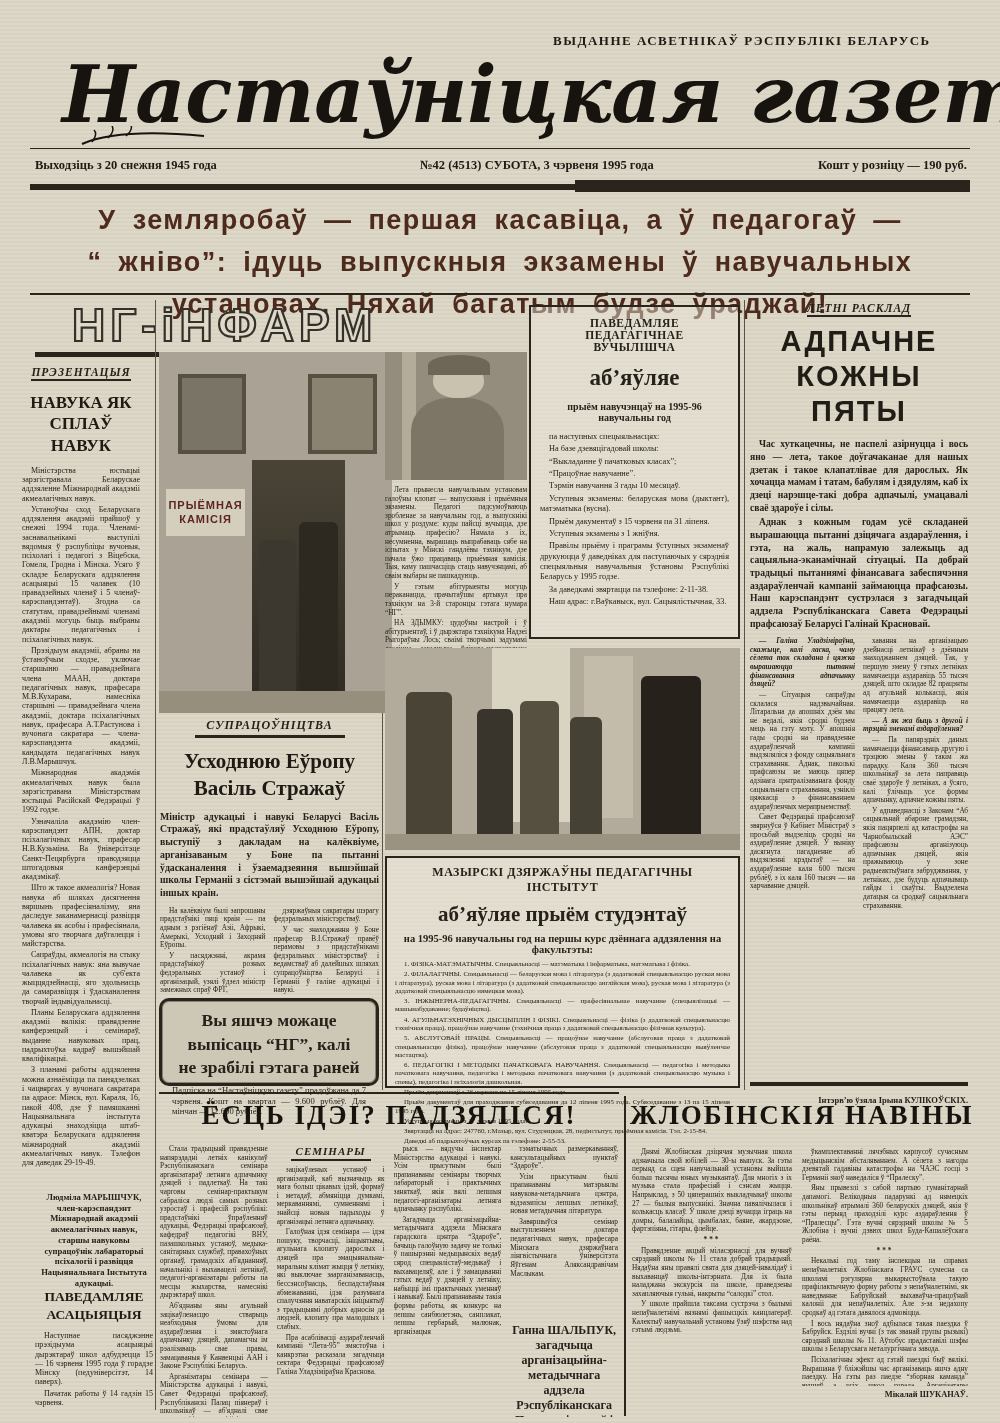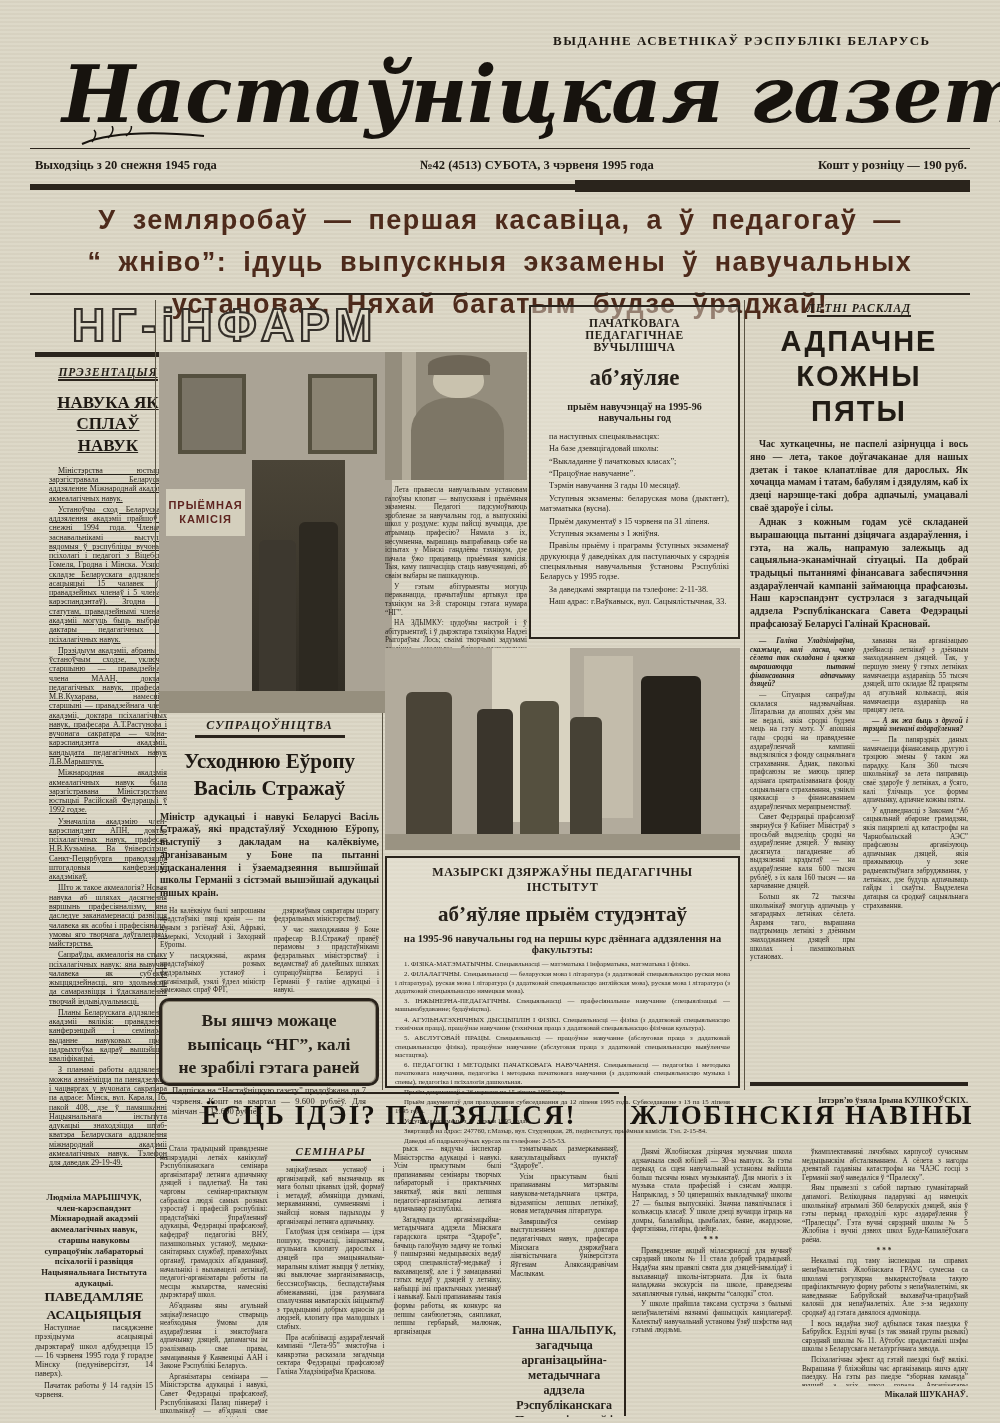--- a/index.html
+++ b/index.html
@@ -68,41 +68,41 @@
   <div class="abs banner" style="left:40px;top:200px;width:920px;">
     <div>У земляробаў — першая касавіца, а ў педагогаў —</div>
     <div>“ жніво”: ідуць выпускныя экзамены ў навучальных</div>
     <div>установах. Няхай багатым будзе ўраджай!</div>
   </div>
   <div class="abs rule" style="left:30px;top:293px;width:940px;height:2px;"></div>
 
   <div class="abs nginform" style="left:72px;top:298px;">НГ-іНФАРМ</div>
   <div class="abs rule" style="left:35px;top:352px;width:318px;height:5px;"></div>
 
-  <div class="abs" style="left:49px;top:366px;width:118px;height:820px;overflow:hidden;text-decoration:underline;">
+  <div class="abs" style="left:22px;top:366px;width:118px;height:820px;overflow:hidden;">
     <div class="rubric">
       <span style="border-bottom:2px solid #2a241c;padding-bottom:1px;">ПРЭЗЕНТАЦЫЯ</span>
     </div>
     <div class="atitle" style="font-size:17px;line-height:1.25;margin:14px 0 10px;">НАВУКА ЯК СПЛАЎ НАВУК</div>
     <div class="col small">
         <p>Міністэрства юстыцыі зарэгістравала Беларускае аддзяленне Міжнароднай акадэміі акмеалагічных навук.</p>
         <p>Устаноўчы сход Беларускага аддзялення акадэміі прайшоў у снежні 1994 года. Членамі-заснавальнікамі выступілі вядомыя ў рэспубліцы вучоныя, псіхолагі і педагогі з Віцебска, Гомеля, Гродна і Мінска. Усяго ў складзе Беларускага аддзялення асацыяцыі 15 чалавек (10 правадзейных членаў і 5 членаў-карэспандэнтаў). Згодна са статутам, правадзейнымі членамі акадэміі могуць быць выбраны дактары педагагічных і псіхалагічных навук.</p>
         <p>Прэзідыум акадэміі, абраны на ўстаноўчым сходзе, уключае старшыню — правадзейнага члена МААН, доктара педагагічных навук, прафесара М.В.Кухарава, намесніка старшыні — правадзейнага члена акадэміі, доктара псіхалагічных навук, прафесара А.Т.Растунова і вучонага сакратара — члена-карэспандэнта акадэміі, кандыдата педагагічных навук Л.В.Марышчук.</p>
         <p>Міжнародная акадэмія акмеалагічных навук была зарэгістравана Міністэрствам юстыцыі Расійскай Федэрацыі ў 1992 годзе.</p>
         <p>Узначаліла акадэмію член-карэспандэнт АПН, доктар псіхалагічных навук, прафесар Н.В.Кузьміна. Ва ўніверсітэце Санкт-Пецярбурга праводзяцца штогадовыя канферэнцыі акадэмікаў.</p>
         <p>Што ж такое акмеалогія? Новая навука аб шляхах дасягнення вяршынь прафесіяналізму, яна даследуе заканамернасці развіцця чалавека як асобы і прафесіянала, умовы яго творчага даўгалецця і майстэрства.</p>
         <p>Сапраўды, акмеалогія на стыку псіхалагічных навук: яна вывучае чалавека як суб'екта жыццядзейнасці, яго здольнасць да самаразвіцця і ўдасканалення творчай індывідуальнасці.</p>
         <p>Планы Беларускага аддзялення акадэміі вялікія: правядзенне канферэнцый і семінараў, выданне навуковых прац, падрыхтоўка кадраў вышэйшай кваліфікацыі.</p>
         <p>З планамі работы аддзялення можна азнаёміцца па панядзелках і чацвяргах у вучонага сакратара па адрасе: Мінск, вул. Караля, 16, пакой 408, дзе ў памяшканні Нацыянальнага інстытута адукацыі знаходзіцца штаб-кватэра Беларускага аддзялення міжнароднай акадэміі акмеалагічных навук. Тэлефон для даведак 29-19-49.</p>
       </div>
   </div>
   <div class="abs sigblock" style="left:35px;top:1192px;width:118px;">Людміла МАРЫШЧУК, член-карэспандэнт Міжнароднай акадэміі акмеалагічных навук, старшы навуковы супрацоўнік лабараторыі псіхалогіі і развіцця Нацыянальнага Інстытута адукацыі.</div>
 
   <div class="abs" style="left:35px;top:1288px;width:118px;">
-    <div class="atitle" style="font-size:13.5px;line-height:1.3;">ПАВЕДАМЛЯЕ АСАЦЫЯЦЫЯ</div>
+    <div class="atitle" style="font-size:13.5px;line-height:1.3;margin-bottom:8px;">ПАВЕДАМЛЯЕ АСАЦЫЯЦЫЯ</div>
     <div class="col small">
         <p>Наступнае пасяджэнне прэзідыума асацыяцыі дырэктараў школ адбудзецца 15 — 16 чэрвеня 1995 года ў горадзе Мінску (педуніверсітэт, 14 паверх).</p>
         <p>Пачатак работы ў 14 гадзін 15 чэрвеня.</p>
       </div>
   </div>
 
   <div class="abs vline" style="left:155px;top:300px;height:1110px;"></div>
   <div class="abs vline" style="left:382px;top:352px;height:738px;"></div>
   <div class="abs vline" style="left:744px;top:300px;height:790px;"></div>
 
@@ -129,21 +129,21 @@
   <div class="abs" style="left:385px;top:486px;width:142px;">
     <div class="col tiny">
         <p>Лета прынесла навучальным установам галоўны клопат — выпускныя і прыёмныя экзамены. Педагогі падсумоўваюць зробленае за навучальны год, а выпускнікі школ у роздуме: куды пайсці вучыцца, дзе атрымаць прафесію? Нямала з іх, несумненна, вырашаць выпрабаваць сябе на іспытах у Мінскі гандлёвы тэхнікум, дзе пачала ўжо працаваць прыёмная камісія. Тыя, каму пашчасціць стаць навучэнцамі, аб сваім выбары не пашкадуюць.</p>
         <p>У гэтым абітурыенты могуць пераканацца, прачытаўшы артыкул пра тэхнікум на 3-й старонцы гэтага нумара “НГ”.</p>
         <p>НА ЗДЫМКУ: цудоўны настрой і ў абітурыентаў, і ў дырэктара тэхнікума Надзеі Рыгораўны Лось; сваімі творчымі задумамі дзеліцца загадчыца ўлікова-планазначага аддзела Р.Ю.Маеўская, выкладчыкі В.А.Лазановіч і В.І.Максімава.</p>
       </div>
     <div class="sig" style="margin-top:5px;font-size:7.8px;">Фота Юрыя Бондарава.</div>
   </div>
 
   <div class="abs adbox" style="left:529px;top:305px;width:211px;height:334px;padding:10px 9px;box-sizing:border-box;">
-    <div class="h1">ПАЧАТКОВАГА ПЕДАГАГІЧНАЕ</div>
+    <div class="h1">ПАВЕДАМЛЯЕ ПЕДАГАГІЧНАЕ</div>
     <div class="h1">ВУЧЫЛІШЧА</div>
     <div class="big" style="margin:12px 0 10px;">аб’яўляе</div>
     <div class="adlead" style="margin-bottom:9px;">прыём навучэнцаў на 1995-96 навучальны год</div>
     <div class="col" style="font-size:8.3px;line-height:1.25;">
         <p>па наступных спецыяльнасцях:</p>
         <p>На базе дзевяцігадовай школы:</p>
         <p>“Выкладанне ў пачатковых класах”;</p>
         <p>“Працоўнае навучанне”.</p>
         <p>Тэрмін навучання 3 гады 10 месяцаў.</p>
         <p>Уступныя экзамены: беларуская мова (дыктант), матэматыка (вусна).</p>
@@ -224,21 +224,20 @@
     </div>
     <div class="col" style="font-weight:bold;font-size:9.6px;line-height:1.32;">
         <p>Час хуткацечны, не паспелі азірнуцца і вось яно — лета, такое доўгачаканае для нашых дзетак і такое клапатлівае для дарослых. Як хочацца мамам і татам, бабулям і дзядулям, каб іх дзеці нарэшце-такі добра адпачылі, умацавалі сваё здароўе і сілы.</p>
         <p>Аднак з кожным годам усё складаней вырашаюцца пытанні дзіцячага аздараўлення, і гэта, на жаль, напрамую залежыць ад сацыяльна-эканамічнай сітуацыі. Па добрай традыцыі пытаннямі фінансавага забеспячэння аздараўленчай кампаніі займаюцца прафсаюзы. Наш карэспандэнт сустрэлася з загадчыцай аддзела Рэспубліканскага Савета Федэрацыі прафсаюзаў Беларусі Галінай Красновай.</p>
       </div>
     <div class="twocol" style="margin-top:7px;">
       <div class="col tiny" style="height:452px;overflow:hidden;">
           <p class="q">— Галіна Уладзіміраўна, скажыце, калі ласка, чаму сёлета так складана і цяжка вырашаюцца пытанні фінансавання адпачынку дзяцей?</p>
           <p>— Сітуацыя сапраўды склалася надзвычайная. Літаральна да апошніх дзён мы не ведалі, якія сродкі будзем мець на гэту мэту. У апошнія гады сродкі на правядзенне аздараўленчай кампаніі выдзяляліся з фонду сацыяльнага страхавання. Аднак, паколькі прафсаюзы не маюць цяпер адзінага цэнтралізаванага фонду сацыяльнага страхавання, узніклі цяжкасці з фінансаваннем аздараўленчых мерапрыемстваў.</p>
           <p>Савет Федэрацыі прафсаюзаў звярнуўся ў Кабінет Міністраў з просьбай выдзеліць сродкі на аздараўленне дзяцей. У выніку дасягнута пагадненне аб выдзяленні крэдытаў — на аздараўленне каля 600 тысяч рублёў, з іх каля 160 тысяч — на харчаванне дзяцей.</p>
-          <p>Больш як 72 тысячы школьнікаў змогуць адпачыць у загарадных летніках сёлета. Акрамя таго, вырашана падтрымаць летнікі з дзённым знаходжаннем дзяцей пры школах і пазашкольных установах.</p>
         </div>
       <div class="col tiny" style="height:452px;overflow:hidden;">
           <p>хавання на арганізацыю дзейнасці летнікаў з дзённым знаходжаннем дзяцей. Так, у першую змену ў гэтых летніках намячаецца аздаравіць 55 тысяч дзяцей, што складае 82 працэнты ад агульнай колькасці, якія намячаецца аздаравіць на працягу лета.</p>
           <p class="q">— А як жа быць з другой і трэцяй зменамі аздараўлення?</p>
           <p>— Па папярэдніх даных намячаецца фінансаваць другую і трэцюю змены ў такім жа парадку. Каля 360 тысяч школьнікаў за лета паправяць сваё здароўе ў летніках, а ўсяго, калі ўлічыць усе формы адпачынку, адпачне кожны пяты.</p>
           <p>У адпаведнасці з Законам “Аб сацыяльнай абароне грамадзян, якія пацярпелі ад катастрофы на Чарнобыльскай АЭС” прафсаюзы арганізуюць адпачынак дзяцей, якія пражываюць у зоне радыеактыўнага забруджвання, у летніках, дзе будуць адпачываць гайды і скаўты. Выдзелена датацыя са сродкаў сацыяльнага страхавання.</p>
         </div>
     </div>
     <div class="sig" style="margin-top:6px;">Інтэрв’ю ўзяла Ірына КУЛІКОЎСКІХ.</div>
   </div>

